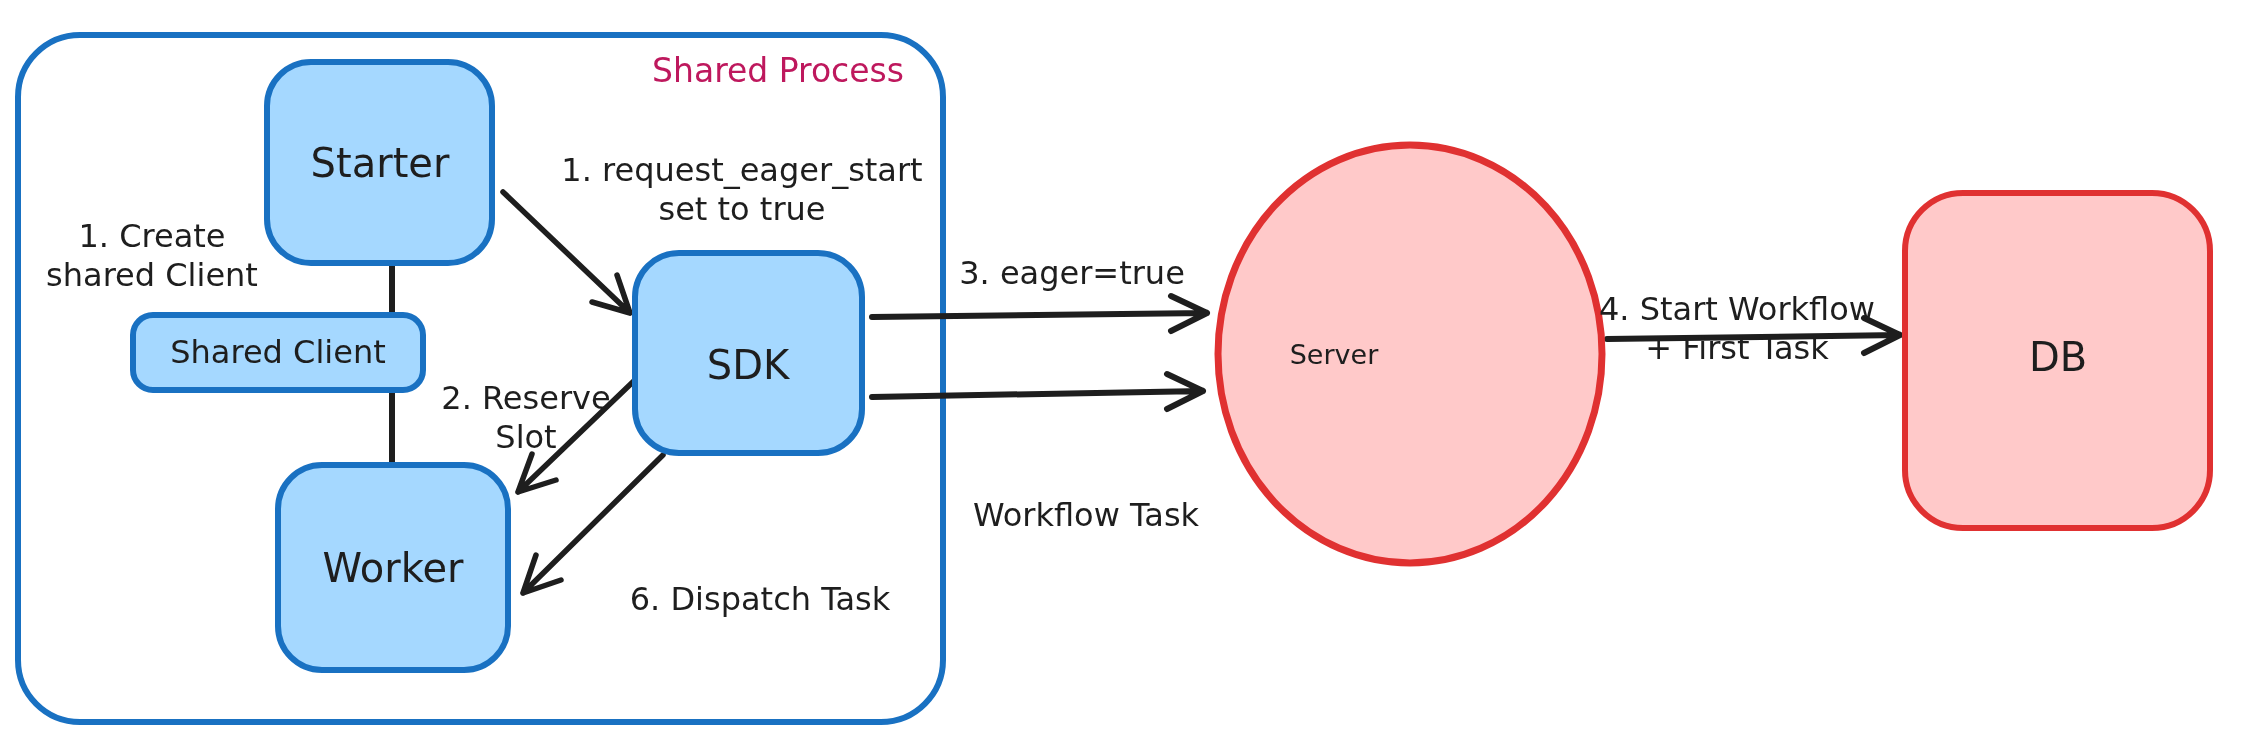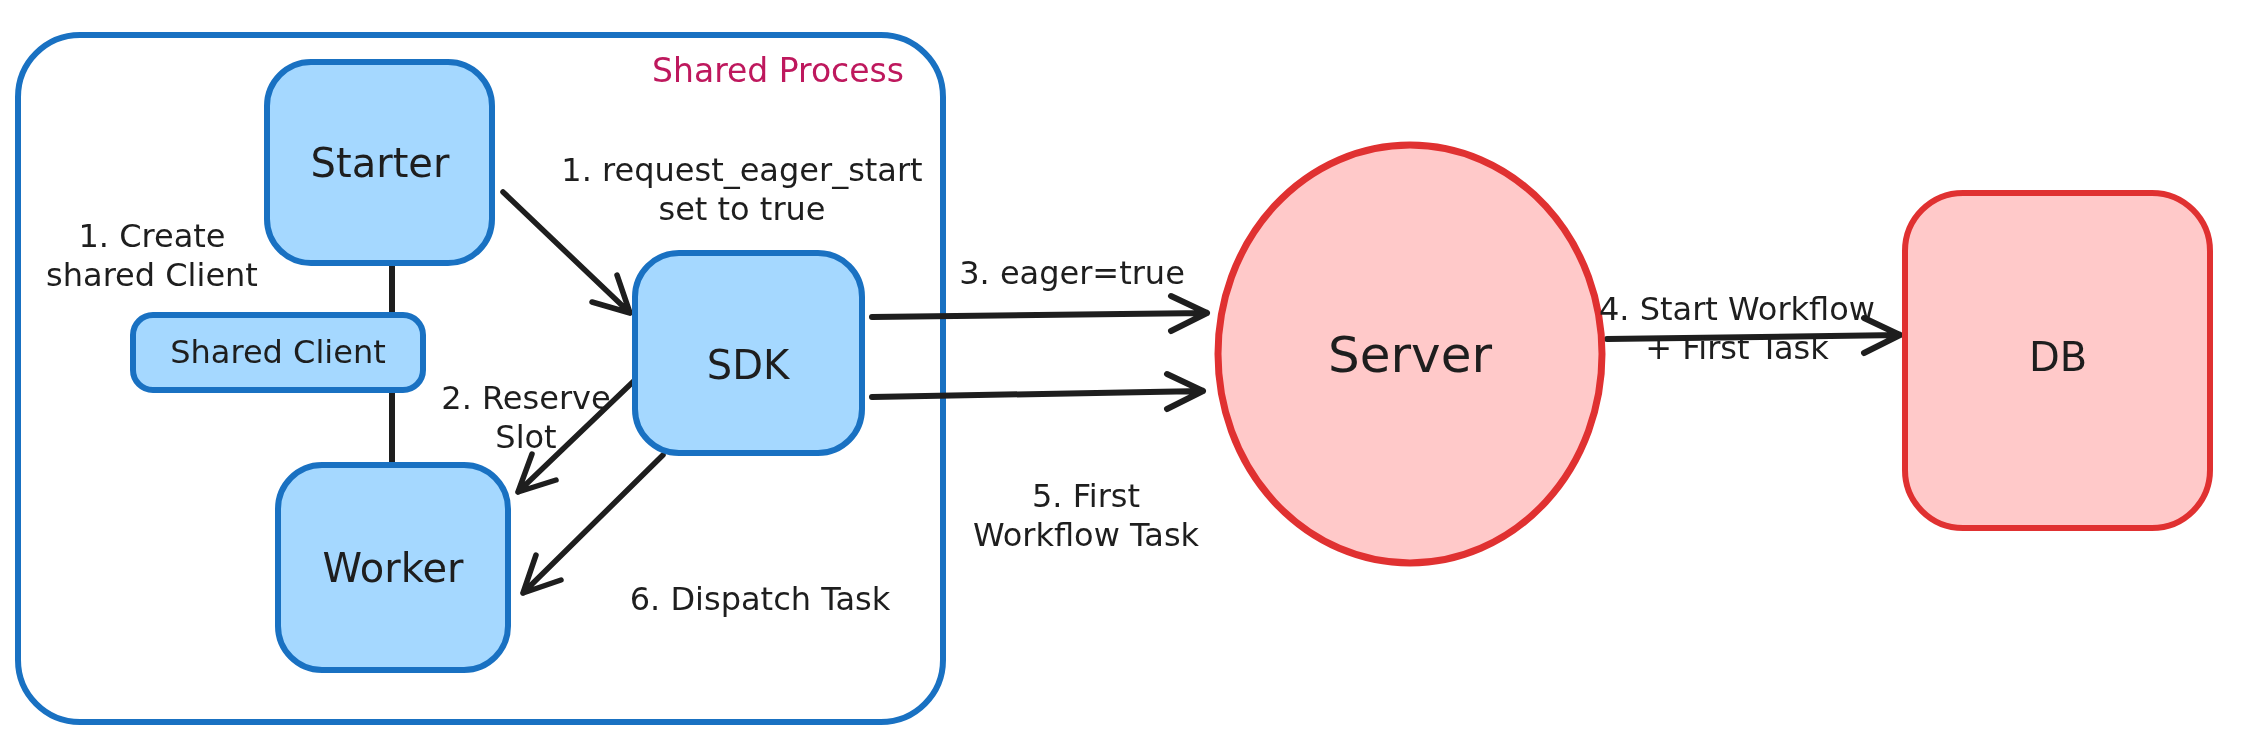--- a/index.html
+++ b/index.html
@@ -75,21 +75,21 @@
   <div class="lbl title-lbl" style="left:778px; top:71px;">Shared Process</div>
 
   <div class="lbl node-lbl" style="left:380px; top:163px;">Starter</div>
 
   <div class="lbl" style="left:278px; top:353px; font-size:32px;">Shared Client</div>
 
   <div class="lbl node-lbl" style="left:393px; top:568px;text-align:center;">Worker</div>
 
   <div class="lbl node-lbl" style="left:748px; top:353px;margin-top:12px;">SDK</div>
 
-  <div class="lbl" style="left:1410px; top:355px; font-size:50px;">Server</div>
+  <div class="lbl" style="left:1334px; top:355px; font-size:27px;">Server</div>
 
   <div class="lbl node-lbl" style="left:2058px; top:357px;">DB</div>
 
   <div class="lbl anno two-line" style="left:152px; top:256px;">
     <span>1. Create</span>
     <span>shared Client</span>
   </div>
 
   <div class="lbl anno two-line" style="left:742px; top:190px;">
     <span>1. request_eager_start</span>
@@ -102,19 +102,18 @@
   </div>
 
   <div class="lbl anno" style="left:1072px; top:274px;">3. eager=true</div>
 
   <div class="lbl anno two-line" style="left:1737px; top:281px;margin-top:48px;">
     <span>4. Start Workflow</span>
     <span>+ First Task</span>
   </div>
 
   <div class="lbl anno two-line" style="left:1086px; top:516px;">
-    <span>5. First</span>
     <span>Workflow Task</span>
   </div>
 
   <div class="lbl anno" style="left:760px; top:600px;">6. Dispatch Task</div>
 
 </div>
 
 </body></html>

